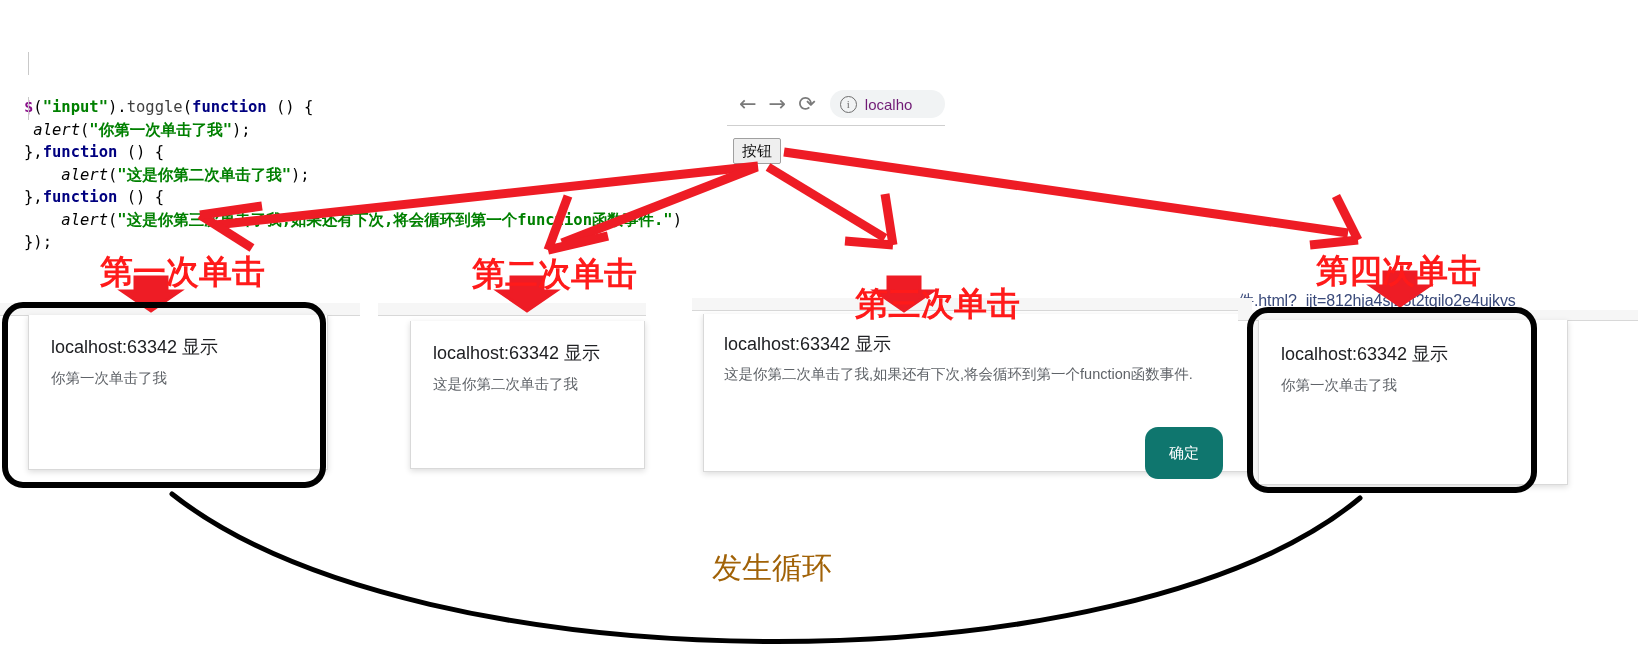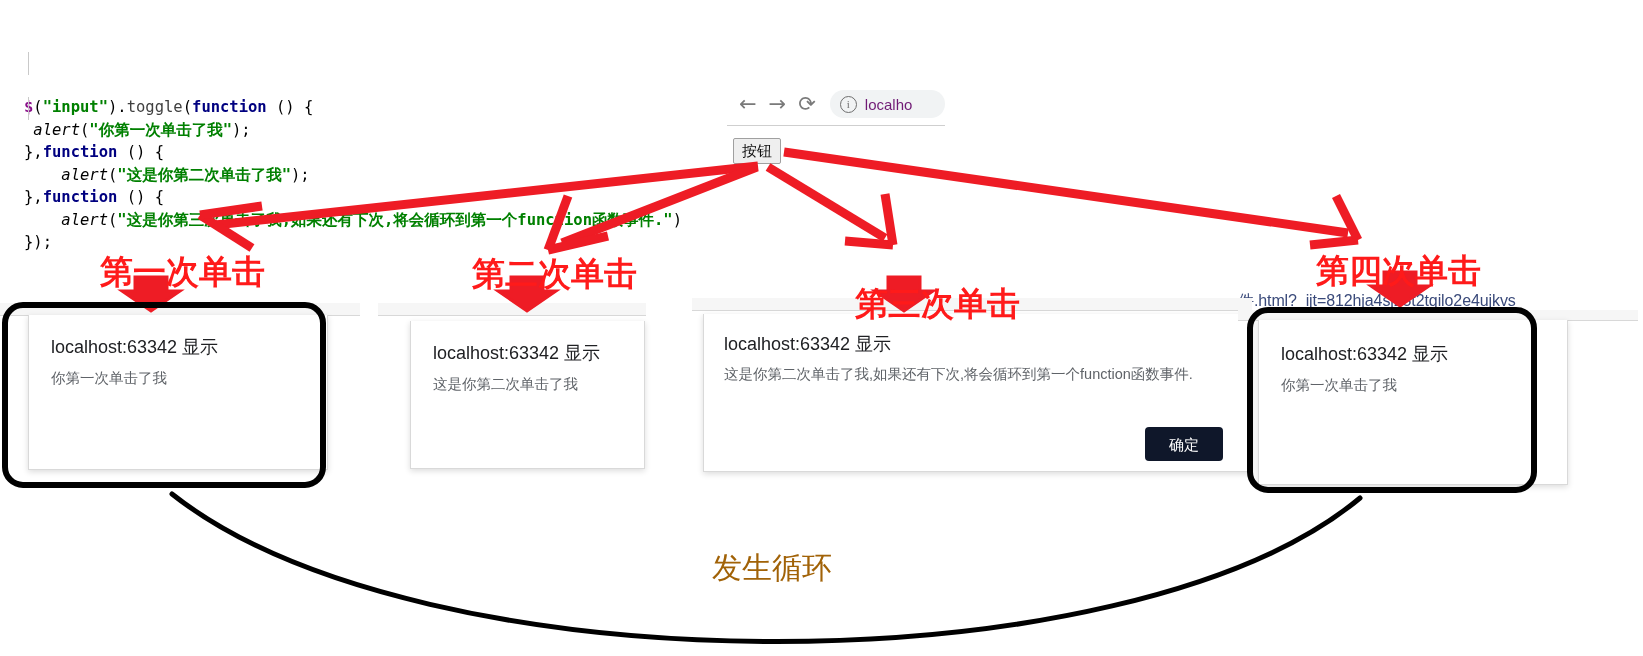--- a/index.html
+++ b/index.html
@@ -134,29 +134,29 @@
     font-family: "Liberation Sans", sans-serif;
   }
   .alert-msg {
     font-size: 14.5px;
     color: #5f6368;
     line-height: 21px;
     font-family: "Liberation Sans", sans-serif;
   }
   .alert-ok-btn {
     position: absolute;
-    background: #0f172a;
+    background: #0f766e;
     color: #ffffff;
     border: none;
-    border-radius: 4px;
+    border-radius: 13px;
     font-size: 15px;
     font-family: "Liberation Sans", sans-serif;
     padding: 0;
     width: 78px;
-    height: 34px;
+    height: 52px;
     line-height: 36px;
     text-align: center;
   }
 
   
   #url-fragment {
     position: absolute;
     left: 1238px;
     top: 291px;
     width: 400px;

